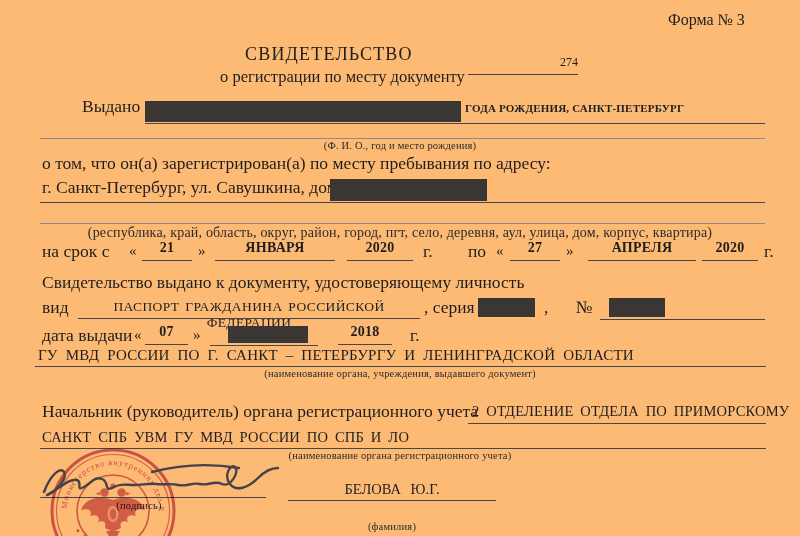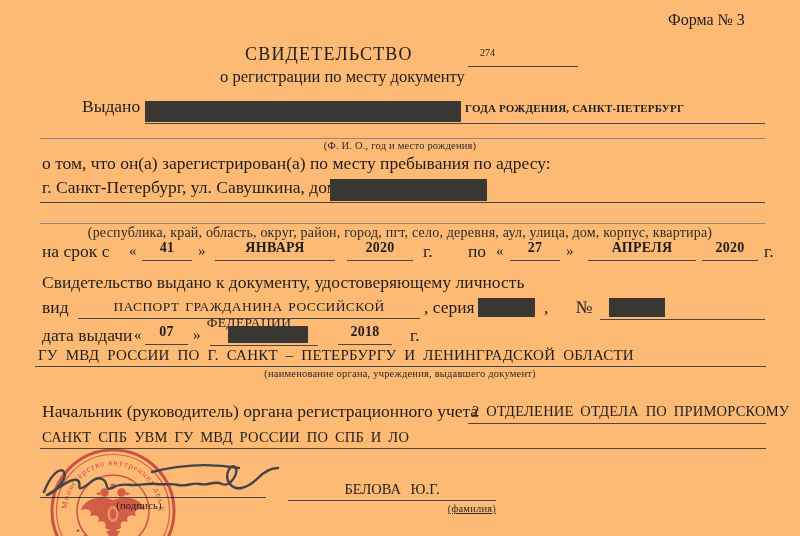--- a/index.html
+++ b/index.html
@@ -29,21 +29,21 @@
 </style>
 </head>
 <body>
 
 <div class="page">
 
   <div class="abs t16" style="left:668px; top:11px;">Форма № 3</div>
 
   <div class="abs" style="left:245px; top:44px; font-size:18px; letter-spacing:1.2px;">СВИДЕТЕЛЬСТВО</div>
 
-  <div class="abs cell" style="left:468px; top:47px; width:110px; height:20px; text-align:left; padding-left:12px; font-size:10px;">274</div>
+  <div class="abs cell" style="left:468px; top:55px; width:110px; height:20px; text-align:right; padding-left:12px; font-size:12px;">274</div>
 
   <div class="abs" style="left:220px; top:67px; font-size:16.5px;">о регистрации по месту документу</div>
 
   <div class="abs t17" style="left:82px; top:96px;">Выдано</div>
   <div class="redact" style="left:145px; top:101px; width:316px; height:21px;"></div>
   <div class="abs bold" style="left:465px; top:102px; font-size:11px; letter-spacing:.2px;">ГОДА РОЖДЕНИЯ, САНКТ-ПЕТЕРБУРГ</div>
   <div class="abs uline" style="left:145px; top:123px; width:620px;"></div>
 
   <div class="abs rule" style="left:40px; top:138px; width:725px;"></div>
   <div class="abs cap center-row" style="top:140px;">(Ф. И. О., год и место рождения)</div>
@@ -52,21 +52,21 @@
 
   <div class="abs t17" style="left:42px; top:177px;">г. Санкт-Петербург, ул. Савушкина, дом</div>
   <div class="redact" style="left:330px; top:179px; width:157px; height:22px;"></div>
   <div class="abs uline" style="left:40px; top:202px; width:725px;"></div>
 
   <div class="abs rule" style="left:40px; top:223px; width:725px;"></div>
   <div class="abs cap center-row" style="top:225px; font-size:14px;">(республика, край, область, округ, район, город, пгт, село, деревня, аул, улица, дом, корпус, квартира)</div>
 
   <div class="abs t17" style="left:42px; top:241px;">на срок с</div>
   <div class="abs quote" style="left:129px; top:243px;">«</div>
-  <div class="abs cell val" style="left:142px; top:240px; width:50px; height:21px;">41</div>
+  <div class="abs cell val" style="left:142px; top:240px; width:50px; height:21px;">21</div>
   <div class="abs quote" style="left:198px; top:243px;">»</div>
   <div class="abs cell val" style="left:215px; top:240px; width:120px; height:21px;">ЯНВАРЯ</div>
   <div class="abs cell val" style="left:347px; top:240px; width:66px; height:21px;">2020</div>
   <div class="abs t17" style="left:423px; top:241px;">г.</div>
   <div class="abs t17" style="left:468px; top:241px;">по</div>
   <div class="abs quote" style="left:496px; top:243px;">«</div>
   <div class="abs cell val" style="left:510px; top:240px; width:50px; height:21px;">27</div>
   <div class="abs quote" style="left:566px; top:243px;">»</div>
   <div class="abs cell val" style="left:588px; top:240px; width:108px; height:21px;">АПРЕЛЯ</div>
   <div class="abs cell val" style="left:702px; top:240px; width:56px; height:21px;">2020</div>
@@ -95,26 +95,27 @@
   <div class="abs" style="left:38px; top:347px; font-size:15px; letter-spacing:.2px; word-spacing:4px;">ГУ МВД РОССИИ ПО Г. САНКТ – ПЕТЕРБУРГУ И ЛЕНИНГРАДСКОЙ ОБЛАСТИ</div>
   <div class="abs uline" style="left:35px; top:366px; width:731px;"></div>
   <div class="abs t17" style="left:42px; top:401px;">Начальник (руководитель) органа регистрационного учета</div>
 
   <div class="abs cap center-row" style="top:368px;">(наименование органа, учреждения, выдавшего документ)</div>
   <div class="abs org" style="left:472px; top:403px;">2 ОТДЕЛЕНИЕ ОТДЕЛА ПО ПРИМОРСКОМУ</div>
   <div class="abs uline" style="left:468px; top:423px; width:298px;"></div>
 
   <div class="abs org" style="left:42px; top:429px;">САНКТ СПБ УВМ ГУ МВД РОССИИ ПО СПБ И ЛО</div>
   <div class="abs uline" style="left:40px; top:448px; width:726px;"></div>
+  <div class="abs cap center-row" style="top:450px;">(наименование органа регистрационного учета)</div>
 
   <div class="abs uline" style="left:40px; top:497px; width:226px;"></div>
   <div class="abs cap" style="left:89px; top:500px; width:100px; text-align:center;">(подпись)</div>
 
   <div class="abs wide-ws" style="left:288px; top:481px; width:208px; text-align:center; font-size:14.5px; border-bottom:1.2px solid #474747; height:20px;">БЕЛОВА Ю.Г.</div>
-  <div class="abs cap" style="left:288px; top:503px; width:208px; text-align:right;text-decoration:underline;">(фамилия)</div>
+  <div class="abs cap" style="left:288px; top:521px; width:208px; text-align:center;">(фамилия)</div>
 
   <svg class="abs stamp-svg" style="left:40px; top:444px; z-index:5;" width="146" height="150" viewBox="0 0 146 150">
     <g fill="none" stroke="#c4537a">
       <circle cx="73" cy="67" r="61" stroke-width="3" opacity=".95"></circle>
       <circle cx="73" cy="67" r="56.5" stroke-width="1.2" opacity=".8"></circle>
       <circle cx="73" cy="67" r="36" stroke-width="1.6" opacity=".9"></circle>
     </g>
     <defs>
       <path id="ring-top" d="M 27,67 A 46,46 0 0 1 119,67"></path>
       <path id="ring-bottom" d="M 29,74 A 45,45 0 0 0 117,74"></path>

